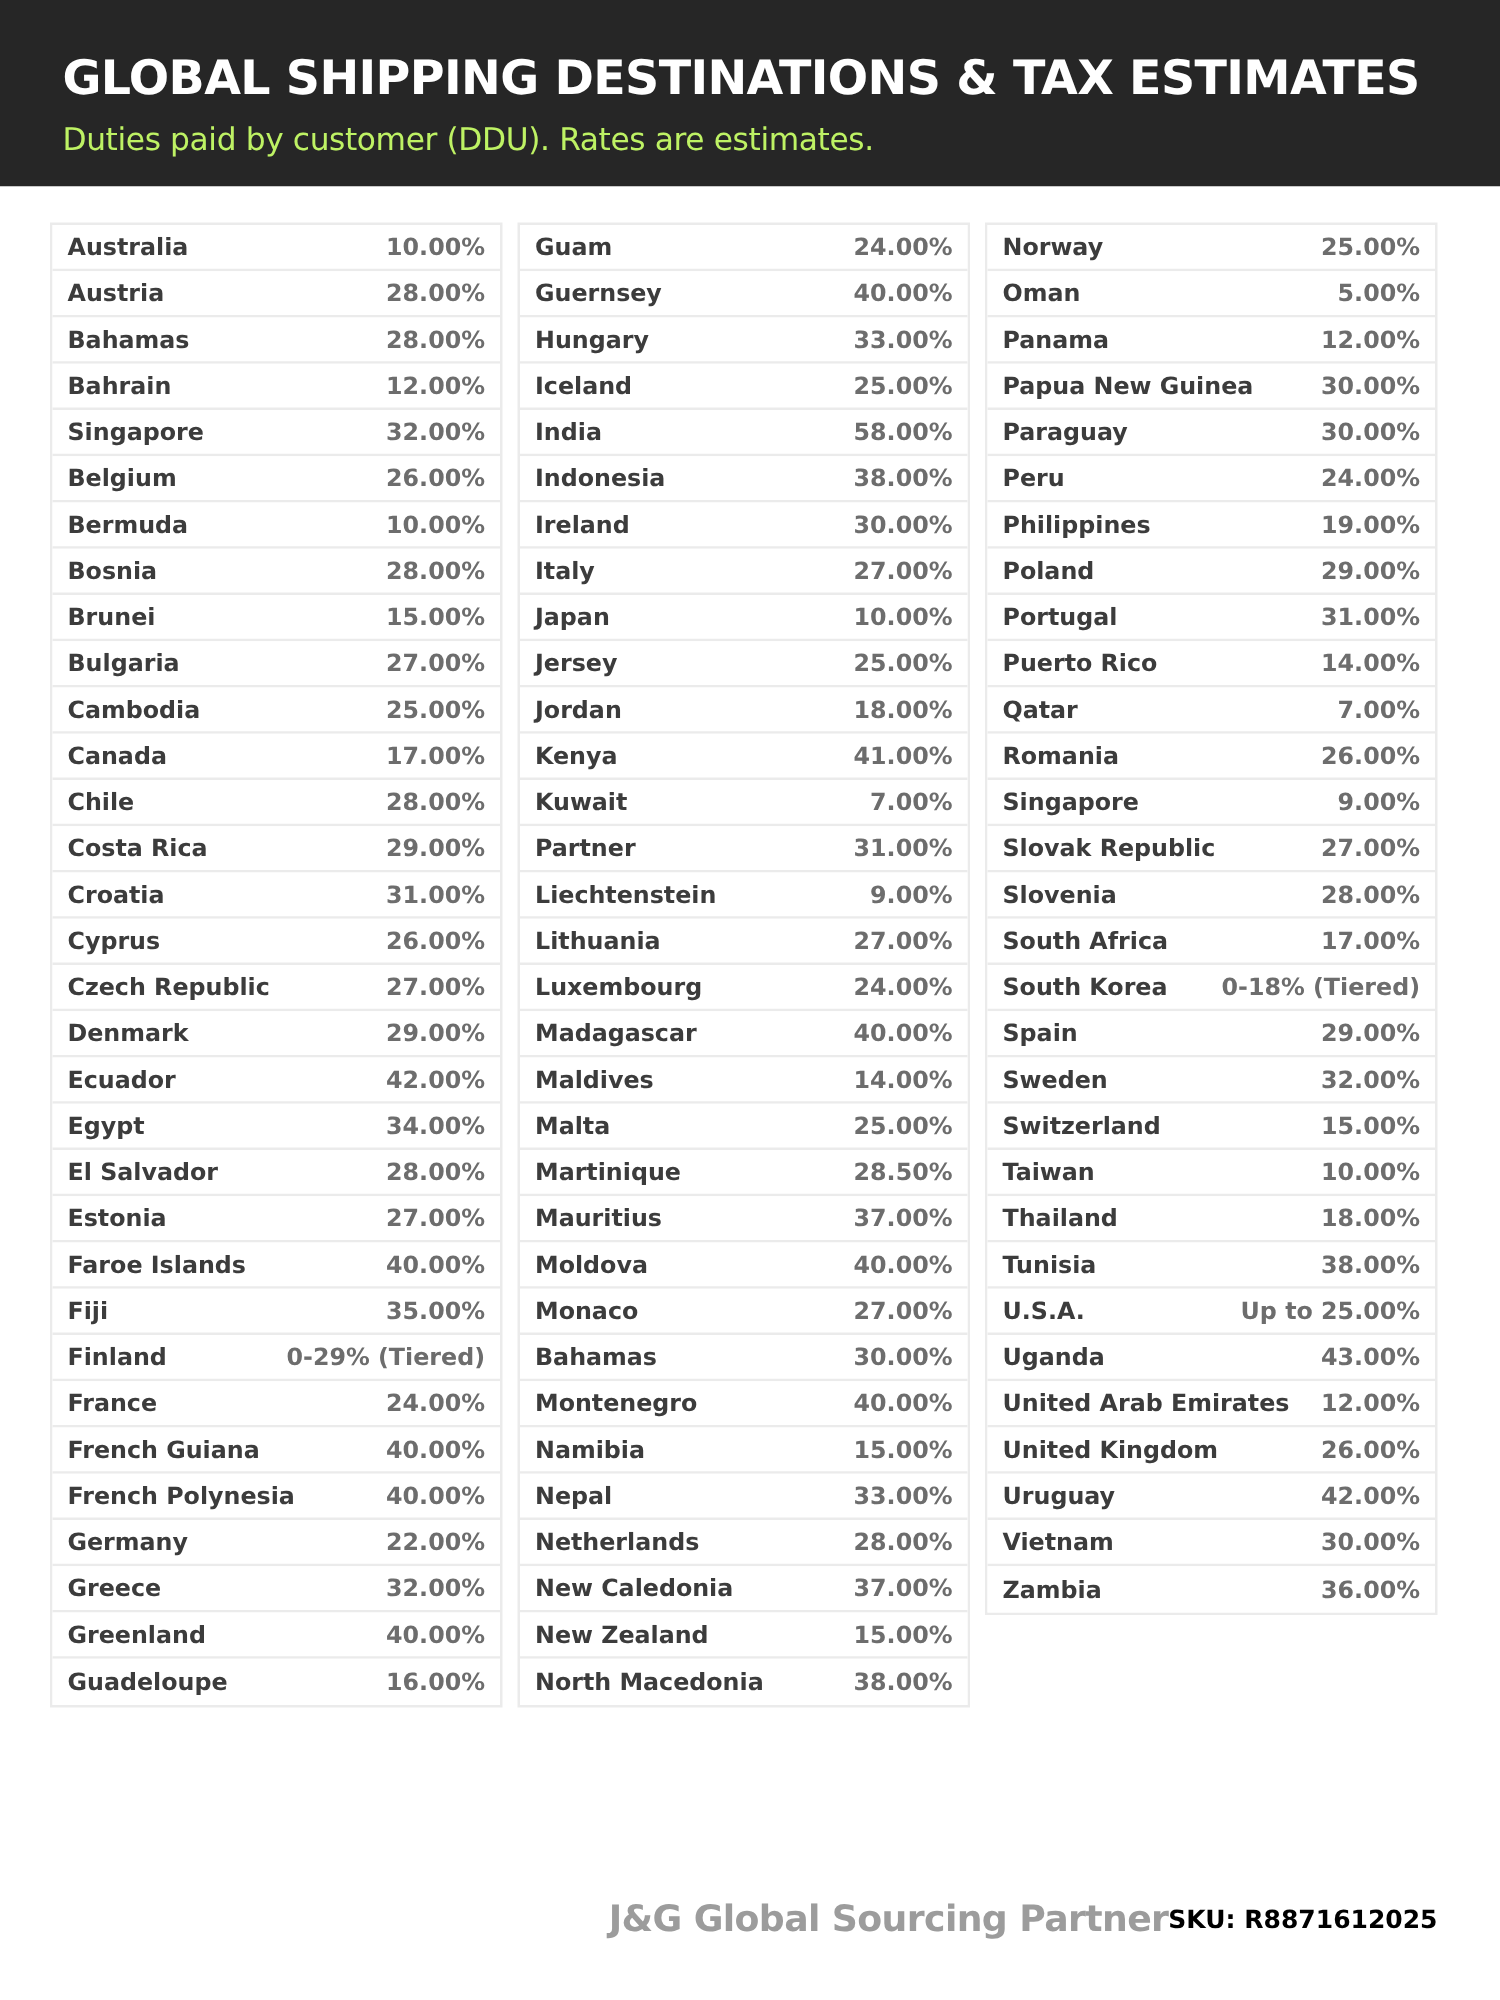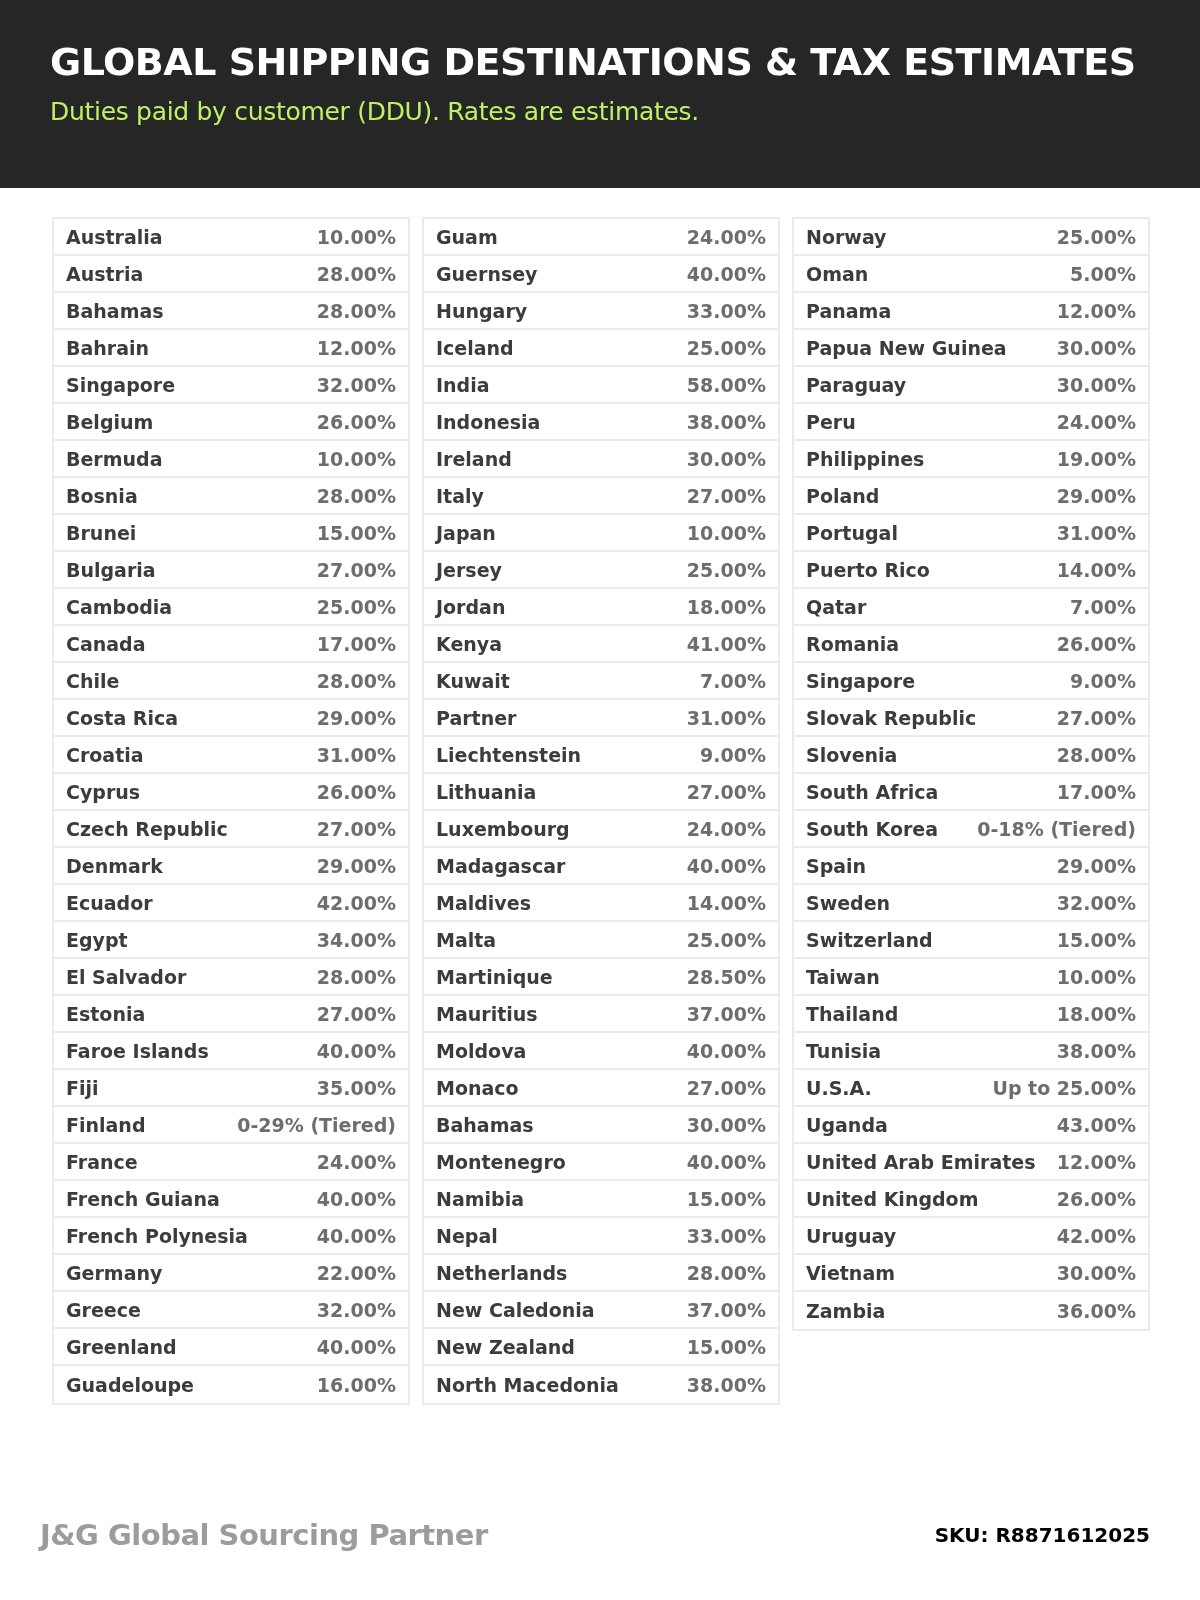--- a/index.html
+++ b/index.html
@@ -4,42 +4,42 @@
 <style>
   * { box-sizing: border-box; margin: 0; padding: 0; }
   html, body { width: 1200px; height: 1600px; }
   body {
     position: relative;
     background: #ffffff;
     font-family: "DejaVu Sans", "Liberation Sans", sans-serif;
     overflow: hidden;
   }
   .header {
-    height: 188px;
+    height: 149px;
     background: #262626;
     padding: 40px 50px 0 50px;
   }
   .header .title {
     color: #ffffff;
     font-size: 38px;
     font-weight: bold;
     letter-spacing: -0.5px;
     white-space: nowrap;
   }
   .header .subtitle {
     margin-top: 13px;
     color: #bef264;
     font-size: 25px;
     font-weight: normal;
     letter-spacing: -0.3px;
   }
   .table-area {
     display: flex;
     gap: 12px;
-    margin: 29px 50px 0 52px;
+    margin: 29px 50px 0 40px;
     align-items: flex-start;
   }
   .rate-column {
     flex: 1 1 0;
     background: #ffffff;
     border: 2px solid #ebebeb;
   }
   .row {
     height: 37px;
     display: flex;
@@ -62,21 +62,21 @@
     font-weight: bold;
     white-space: nowrap;
     margin-left: 8px;
   }
   .footer {
     position: absolute;
     left: 40px;
     right: 50px;
     bottom: 48px;
     display: flex;
-    justify-content: space-between;
+    justify-content: flex-end;
     align-items: center;
   }
   .brand {
     color: #9c9c9c;
     font-size: 29px;
     font-weight: bold;
     letter-spacing: -0.5px;
   }
   .sku {
     color: #000000;

